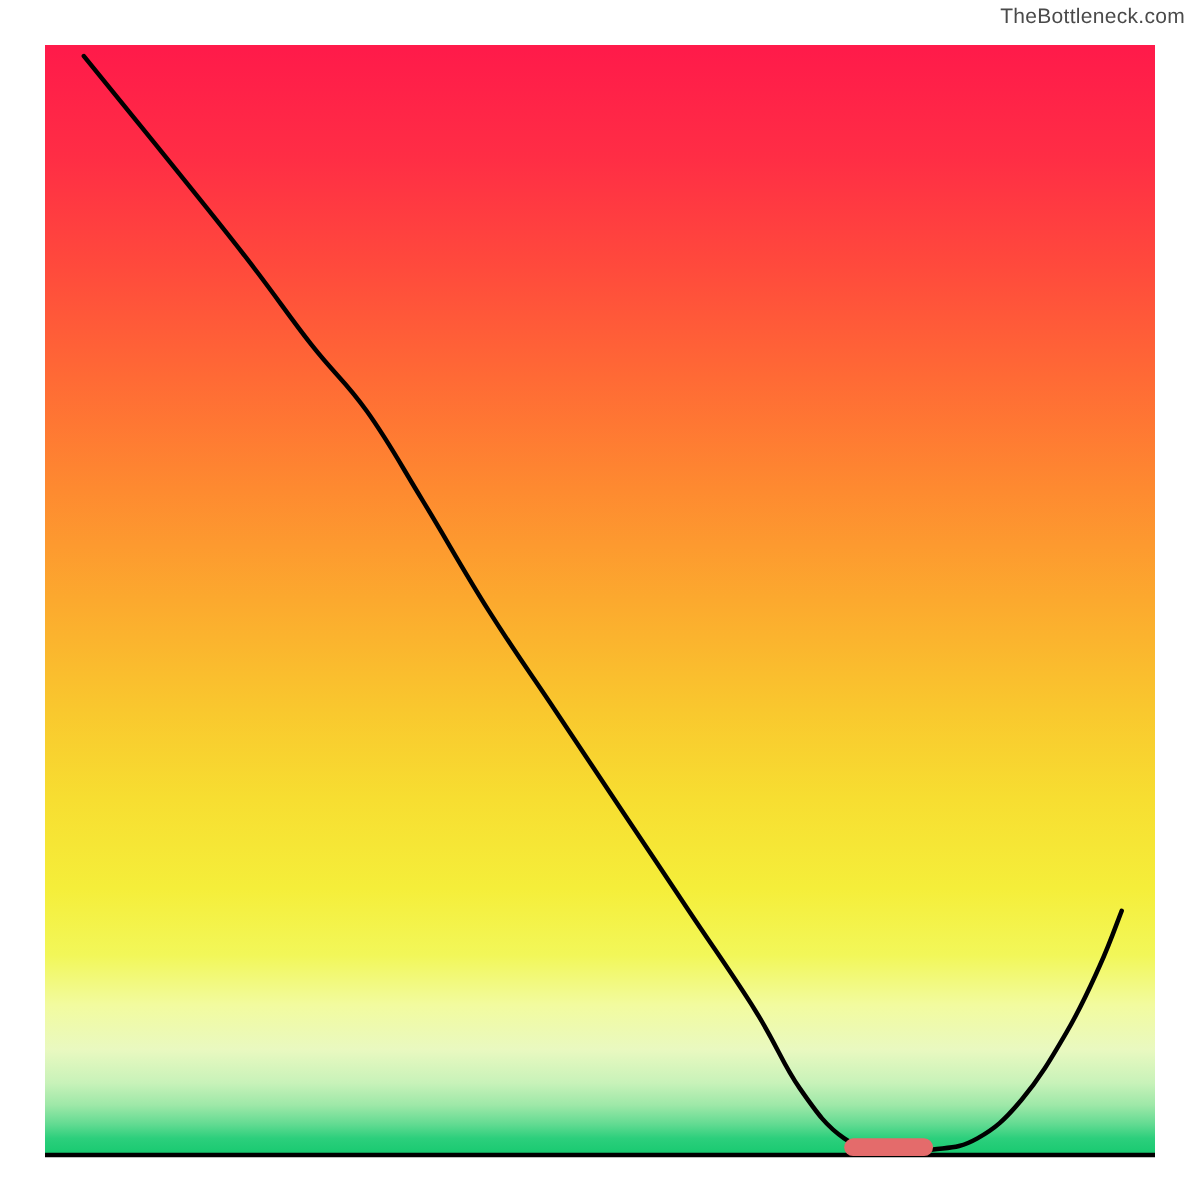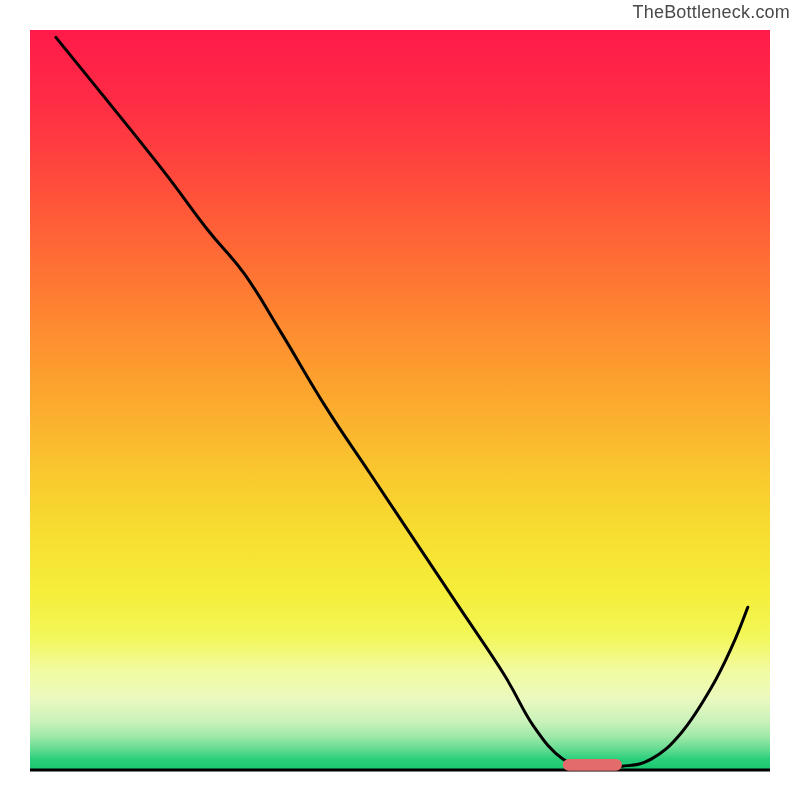--- a/index.html
+++ b/index.html
@@ -13,21 +13,21 @@
   }
   .chart-wrap {
     position: relative;
     width: 800px;
     height: 800px;
   }
   .watermark {
     position: absolute;
     top: 2px;
     right: 10px;
-    font-size: 18px;
+    font-size: 14px;
     font-weight: 500;
     color: #4a4a4a;
     letter-spacing: 0.2px;
     z-index: 10;
     text-align: right;
   }
   svg.plot {
     position: absolute;
     top: 0;
     left: 0;

